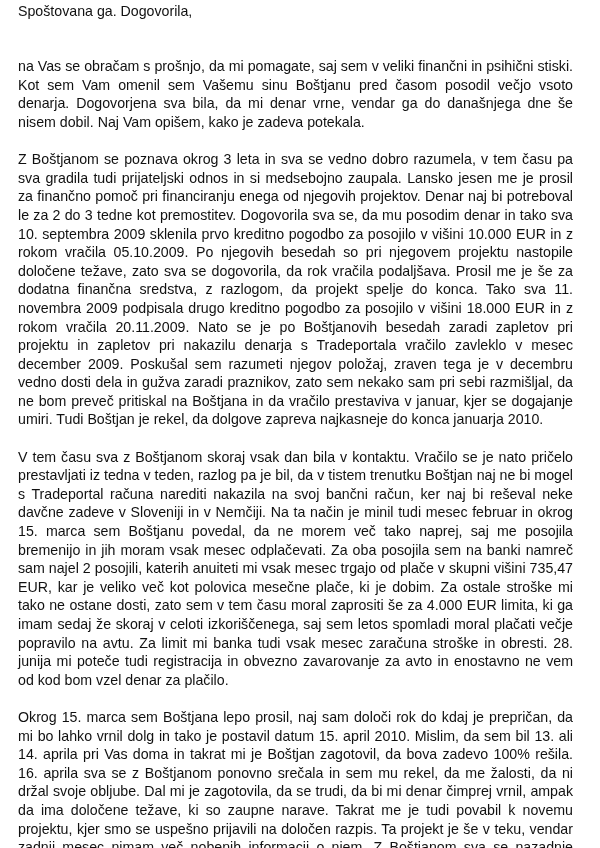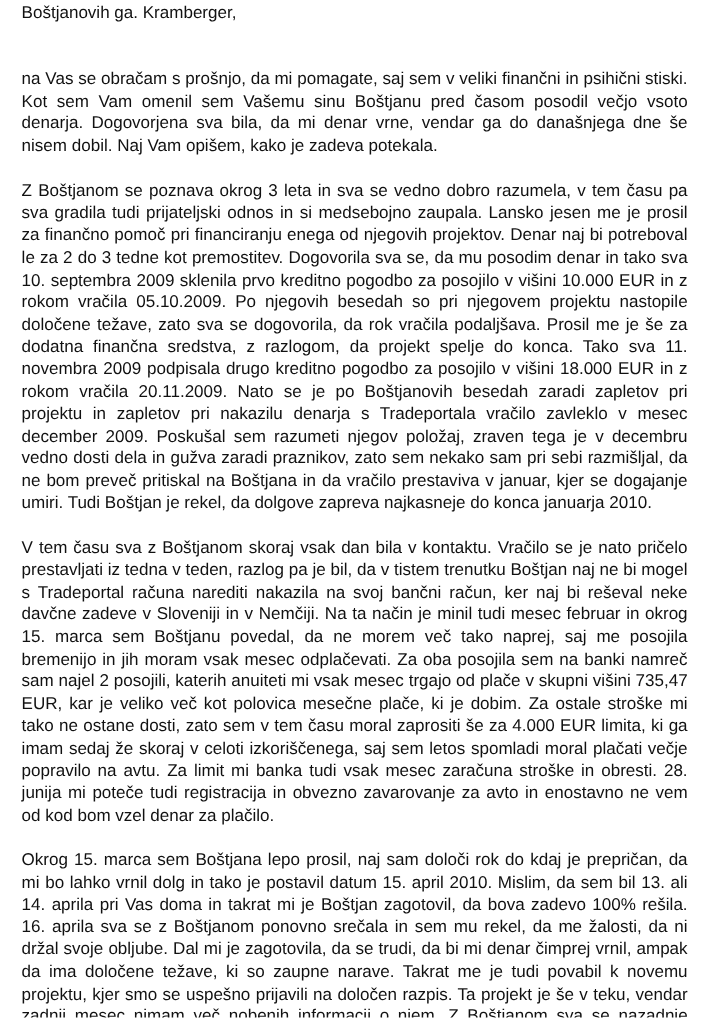--- a/index.html
+++ b/index.html
@@ -34,20 +34,20 @@
       margin: 0 0 18.6px 0;
       text-align: justify;
       text-align-last: left;
     }
     .para:last-child { margin-bottom: 0; }
   </style>
 </head>
 <body>
 
 <div class="page">
-  <div class="salutation">Boštjanovih ga. Kramberger,</div>
+  <div class="salutation">Spoštovana ga. Dogovorila,</div>
   <div class="spacer"></div>
   <p class="para">na Vas se obračam s prošnjo, da mi pomagate, saj sem v veliki finančni in psihični stiski. Kot sem Vam omenil sem Vašemu sinu Boštjanu pred časom posodil večjo vsoto denarja. Dogovorjena sva bila, da mi denar vrne, vendar ga do današnjega dne še nisem dobil. Naj Vam opišem, kako je zadeva potekala.</p>
   <p class="para">Z Boštjanom se poznava okrog 3 leta in sva se vedno dobro razumela, v tem času pa sva gradila tudi prijateljski odnos in si medsebojno zaupala. Lansko jesen me je prosil za finančno pomoč pri financiranju enega od njegovih projektov. Denar naj bi potreboval le za 2 do 3 tedne kot premostitev. Dogovorila sva se, da mu posodim denar in tako sva 10. septembra 2009 sklenila prvo kreditno pogodbo za posojilo v višini 10.000 EUR in z rokom vračila 05.10.2009. Po njegovih besedah so pri njegovem projektu nastopile določene težave, zato sva se dogovorila, da rok vračila podaljšava. Prosil me je še za dodatna finančna sredstva, z razlogom, da projekt spelje do konca. Tako sva 11. novembra 2009 podpisala drugo kreditno pogodbo za posojilo v višini 18.000 EUR in z rokom vračila 20.11.2009. Nato se je po Boštjanovih besedah zaradi zapletov pri projektu in zapletov pri nakazilu denarja s Tradeportala vračilo zavleklo v mesec december 2009. Poskušal sem razumeti njegov položaj, zraven tega je v decembru vedno dosti dela in gužva zaradi praznikov, zato sem nekako sam pri sebi razmišljal, da ne bom preveč pritiskal na Boštjana in da vračilo prestaviva v januar, kjer se dogajanje umiri. Tudi Boštjan je rekel, da dolgove zapreva najkasneje do konca januarja 2010.</p>
   <p class="para">V tem času sva z Boštjanom skoraj vsak dan bila v kontaktu. Vračilo se je nato pričelo prestavljati iz tedna v teden, razlog pa je bil, da v tistem trenutku Boštjan naj ne bi mogel s Tradeportal računa narediti nakazila na svoj bančni račun, ker naj bi reševal neke davčne zadeve v Sloveniji in v Nemčiji. Na ta način je minil tudi mesec februar in okrog 15. marca sem Boštjanu povedal, da ne morem več tako naprej, saj me posojila bremenijo in jih moram vsak mesec odplačevati. Za oba posojila sem na banki namreč sam najel 2 posojili, katerih anuiteti mi vsak mesec trgajo od plače v skupni višini 735,47 EUR, kar je veliko več kot polovica mesečne plače, ki je dobim. Za ostale stroške mi tako ne ostane dosti, zato sem v tem času moral zaprositi še za 4.000 EUR limita, ki ga imam sedaj že skoraj v celoti izkoriščenega, saj sem letos spomladi moral plačati večje popravilo na avtu. Za limit mi banka tudi vsak mesec zaračuna stroške in obresti. 28. junija mi poteče tudi registracija in obvezno zavarovanje za avto in enostavno ne vem od kod bom vzel denar za plačilo.</p>
   <p class="para">Okrog 15. marca sem Boštjana lepo prosil, naj sam določi rok do kdaj je prepričan, da mi bo lahko vrnil dolg in tako je postavil datum 15. april 2010. Mislim, da sem bil 13. ali 14. aprila pri Vas doma in takrat mi je Boštjan zagotovil, da bova zadevo 100% rešila. 16. aprila sva se z Boštjanom ponovno srečala in sem mu rekel, da me žalosti, da ni držal svoje obljube. Dal mi je zagotovila, da se trudi, da bi mi denar čimprej vrnil, ampak da ima določene težave, ki so zaupne narave. Takrat me je tudi povabil k novemu projektu, kjer smo se uspešno prijavili na določen razpis. Ta projekt je še v teku, vendar zadnji mesec nimam več nobenih informacij o njem. Z Boštjanom sva se nazadnje videla okrog 10. maja, ponovno z obljubo, da mi bo v najkrajšem možnem času vrnil dolg. Od takrat sem mu poslal več mailov, večkrat klical na domačo in Vašo telefonsko številko, saj se več kot 1 mesec ni oglasil in kot sami veste poskušal na razne načine kontaktirati z njim, a žal neuspešno.</p>
 
 </div>
 
 </body></html>

